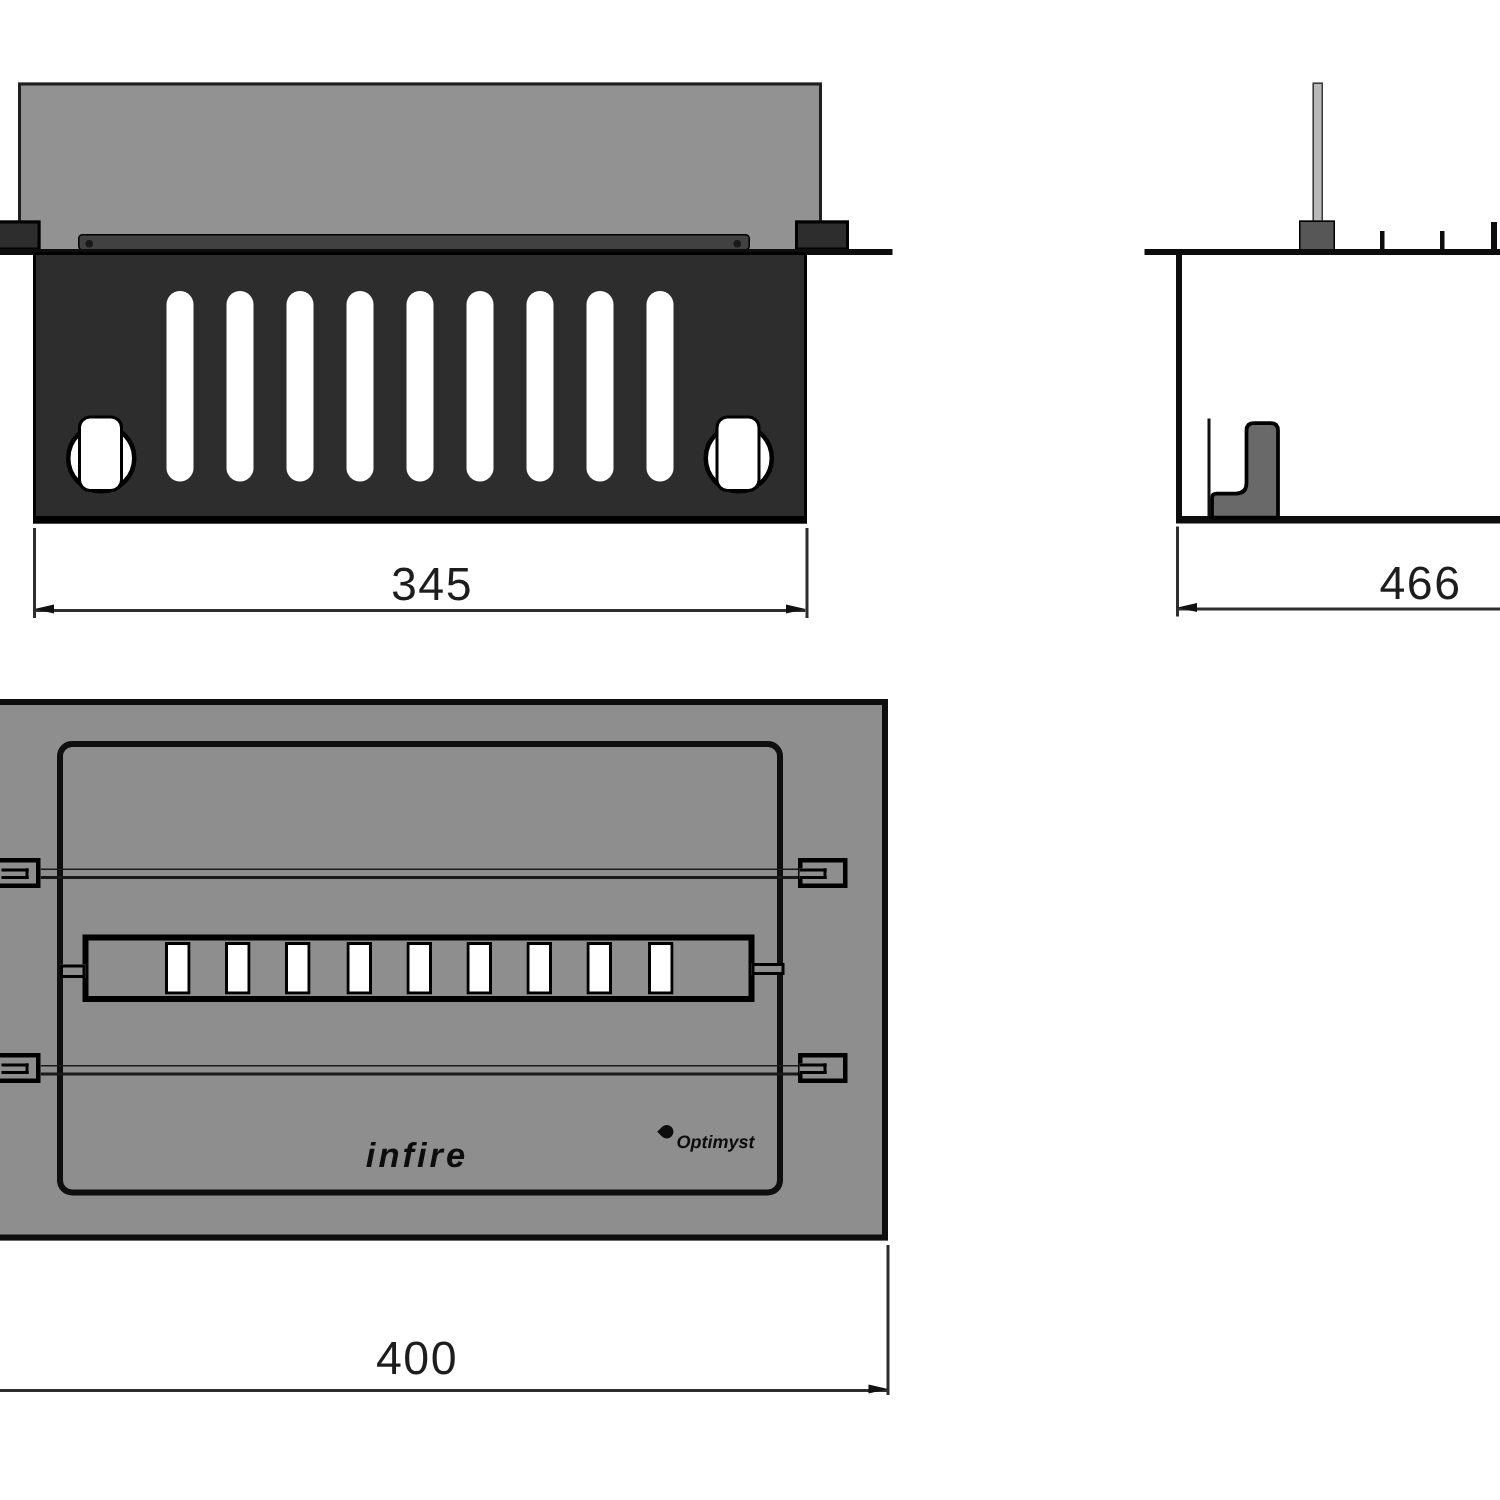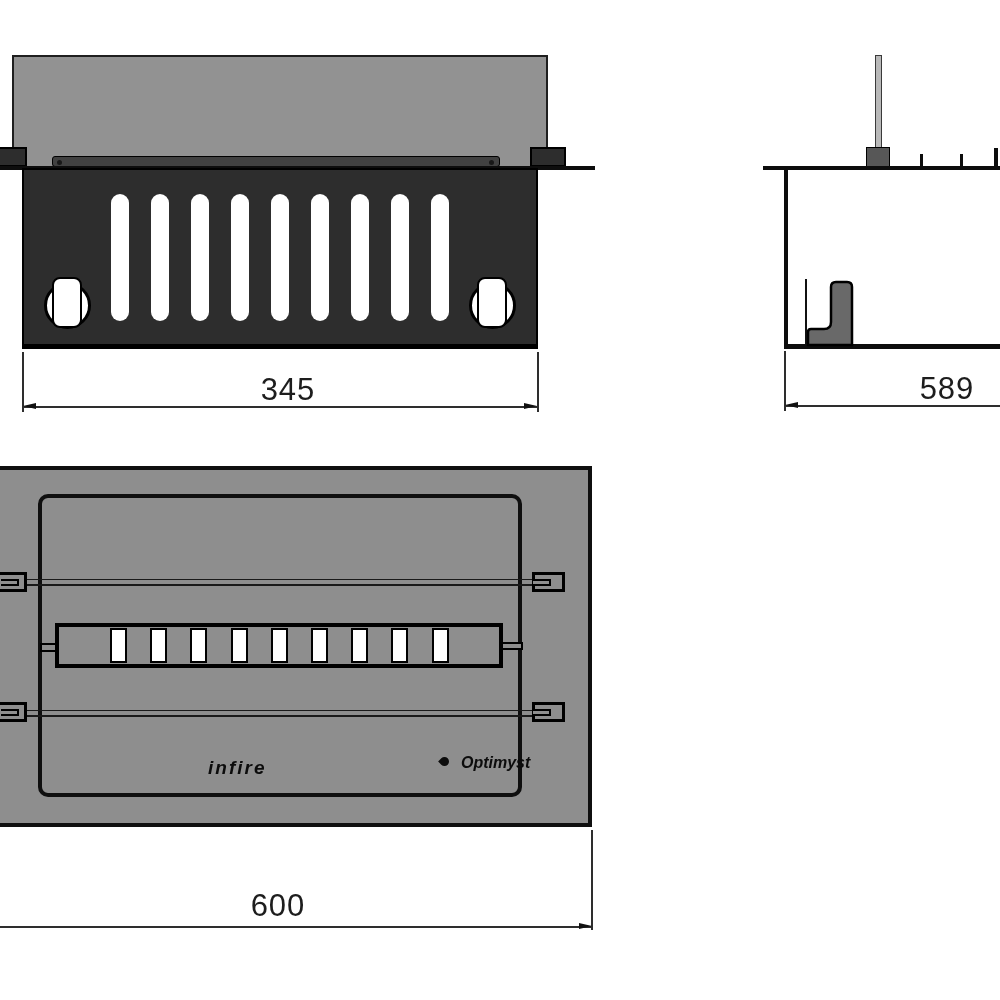--- a/index.html
+++ b/index.html
@@ -49,24 +49,24 @@
   .clip.ur{left:532px;top:572px;} .clip.lr{left:532px;top:702px;}
   .notch{position:absolute;top:3.5px;width:18px;height:7px;background:#8e8e8e;border:2px solid #000;border-left:none;}
   .clip.ul .notch,.clip.ll .notch{left:4px;}
   .clip.ur .notch,.clip.lr .notch{left:-2px;}
   .tv-bar{left:55px;top:623px;width:448px;height:45px;background:#8e8e8e;border:4px solid #000;}
   .tv-slot{top:628px;height:35px;width:17px;background:#fff;border:2px solid #000;
            left:calc(110px + var(--i)*40.2px);}
   .tv-stub{background:#8e8e8e;border:2px solid #000;}
   .tv-stub.l{left:40px;top:643px;width:17px;height:9px;}
   .tv-stub.r{left:501px;top:642px;width:22px;height:8px;}
-  .logo-infire{left:208px;top:757px;width:140px;text-align:left;font-size:19px;font-style:italic;
+  .logo-infire{left:208px;top:757px;width:140px;text-align:center;font-size:23px;font-style:italic;
                font-weight:700;letter-spacing:2px;color:#0c0c0c;}
-  .logo-tech{left:440px;top:754px;display:flex;align-items:center;gap:12px;color:#0c0c0c;
-             font-size:16px;font-weight:700;font-style:italic;}
+  .logo-tech{left:440px;top:754px;display:flex;gap:2px;color:#0c0c0c;
+             font-size:12px;font-weight:700;font-style:italic;}
   .flame{width:9px;height:9px;background:#0c0c0c;border-radius:0 50% 50% 50%;transform:rotate(-45deg);margin-top:-4px;}
 
   
   .ext{background:#2e2e2e;}
   .dimline{background:#2e2e2e;}
   .fv-ext.l{left:22px;top:352px;width:1.5px;height:60px;}
   .fv-ext.r{left:537px;top:352px;width:1.5px;height:60px;}
   .fv-dim{left:23px;top:406px;width:514px;height:1.5px;}
   .sv-ext{left:784px;top:351px;width:1.5px;height:60px;}
   .sv-dim{left:785px;top:405px;width:215px;height:1.5px;}
@@ -132,21 +132,21 @@
     <div class="abs sv-tick t3"></div>
     <div class="abs sv-left-edge"></div>
     <div class="abs sv-bottom"></div>
     <div class="abs sv-plate-line"></div>
     <svg class="abs sv-bracket" viewBox="0 0 60 75" xmlns="http://www.w3.org/2000/svg">
       <path d="M8 70 L8 57 Q8 54 11 54 L24 54 Q31 54 31 47 L31 12 Q31 7 36 7 L47 7 Q52 7 52 12 L52 70 Z" fill="#696969" stroke="#000" stroke-width="2.5"></path>
     </svg>
     <div class="abs ext sv-ext"></div>
     <div class="abs dimline sv-dim"></div>
     <div class="abs arrow-l sv-arr-l"></div>
-    <div class="abs dim-label sv-label">589</div>
+    <div class="abs dim-label sv-label">466</div>
   </div>
 
   <div class="group">
     <div class="abs tv-outer"></div>
     <div class="abs tv-inner"></div>
     <div class="abs tv-rod r1"></div>
     <div class="abs tv-rod r2"></div>
     <div class="abs tv-rod r3"></div>
     <div class="abs tv-rod r4"></div>
     <div class="clip ul">
@@ -177,16 +177,16 @@
     <div class="abs tv-stub l"></div>
     <div class="abs tv-stub r"></div>
     <div class="abs logo-infire">infire</div>
     <div class="abs logo-tech">
       <span class="flame"></span>
       <span>Optimyst</span>
     </div>
     <div class="abs ext tv-ext"></div>
     <div class="abs dimline tv-dim"></div>
     <div class="abs arrow-r tv-arr-r"></div>
-    <div class="abs dim-label tv-label">600</div>
+    <div class="abs dim-label tv-label">400</div>
   </div>
 
 </div>
 
 </body></html>

